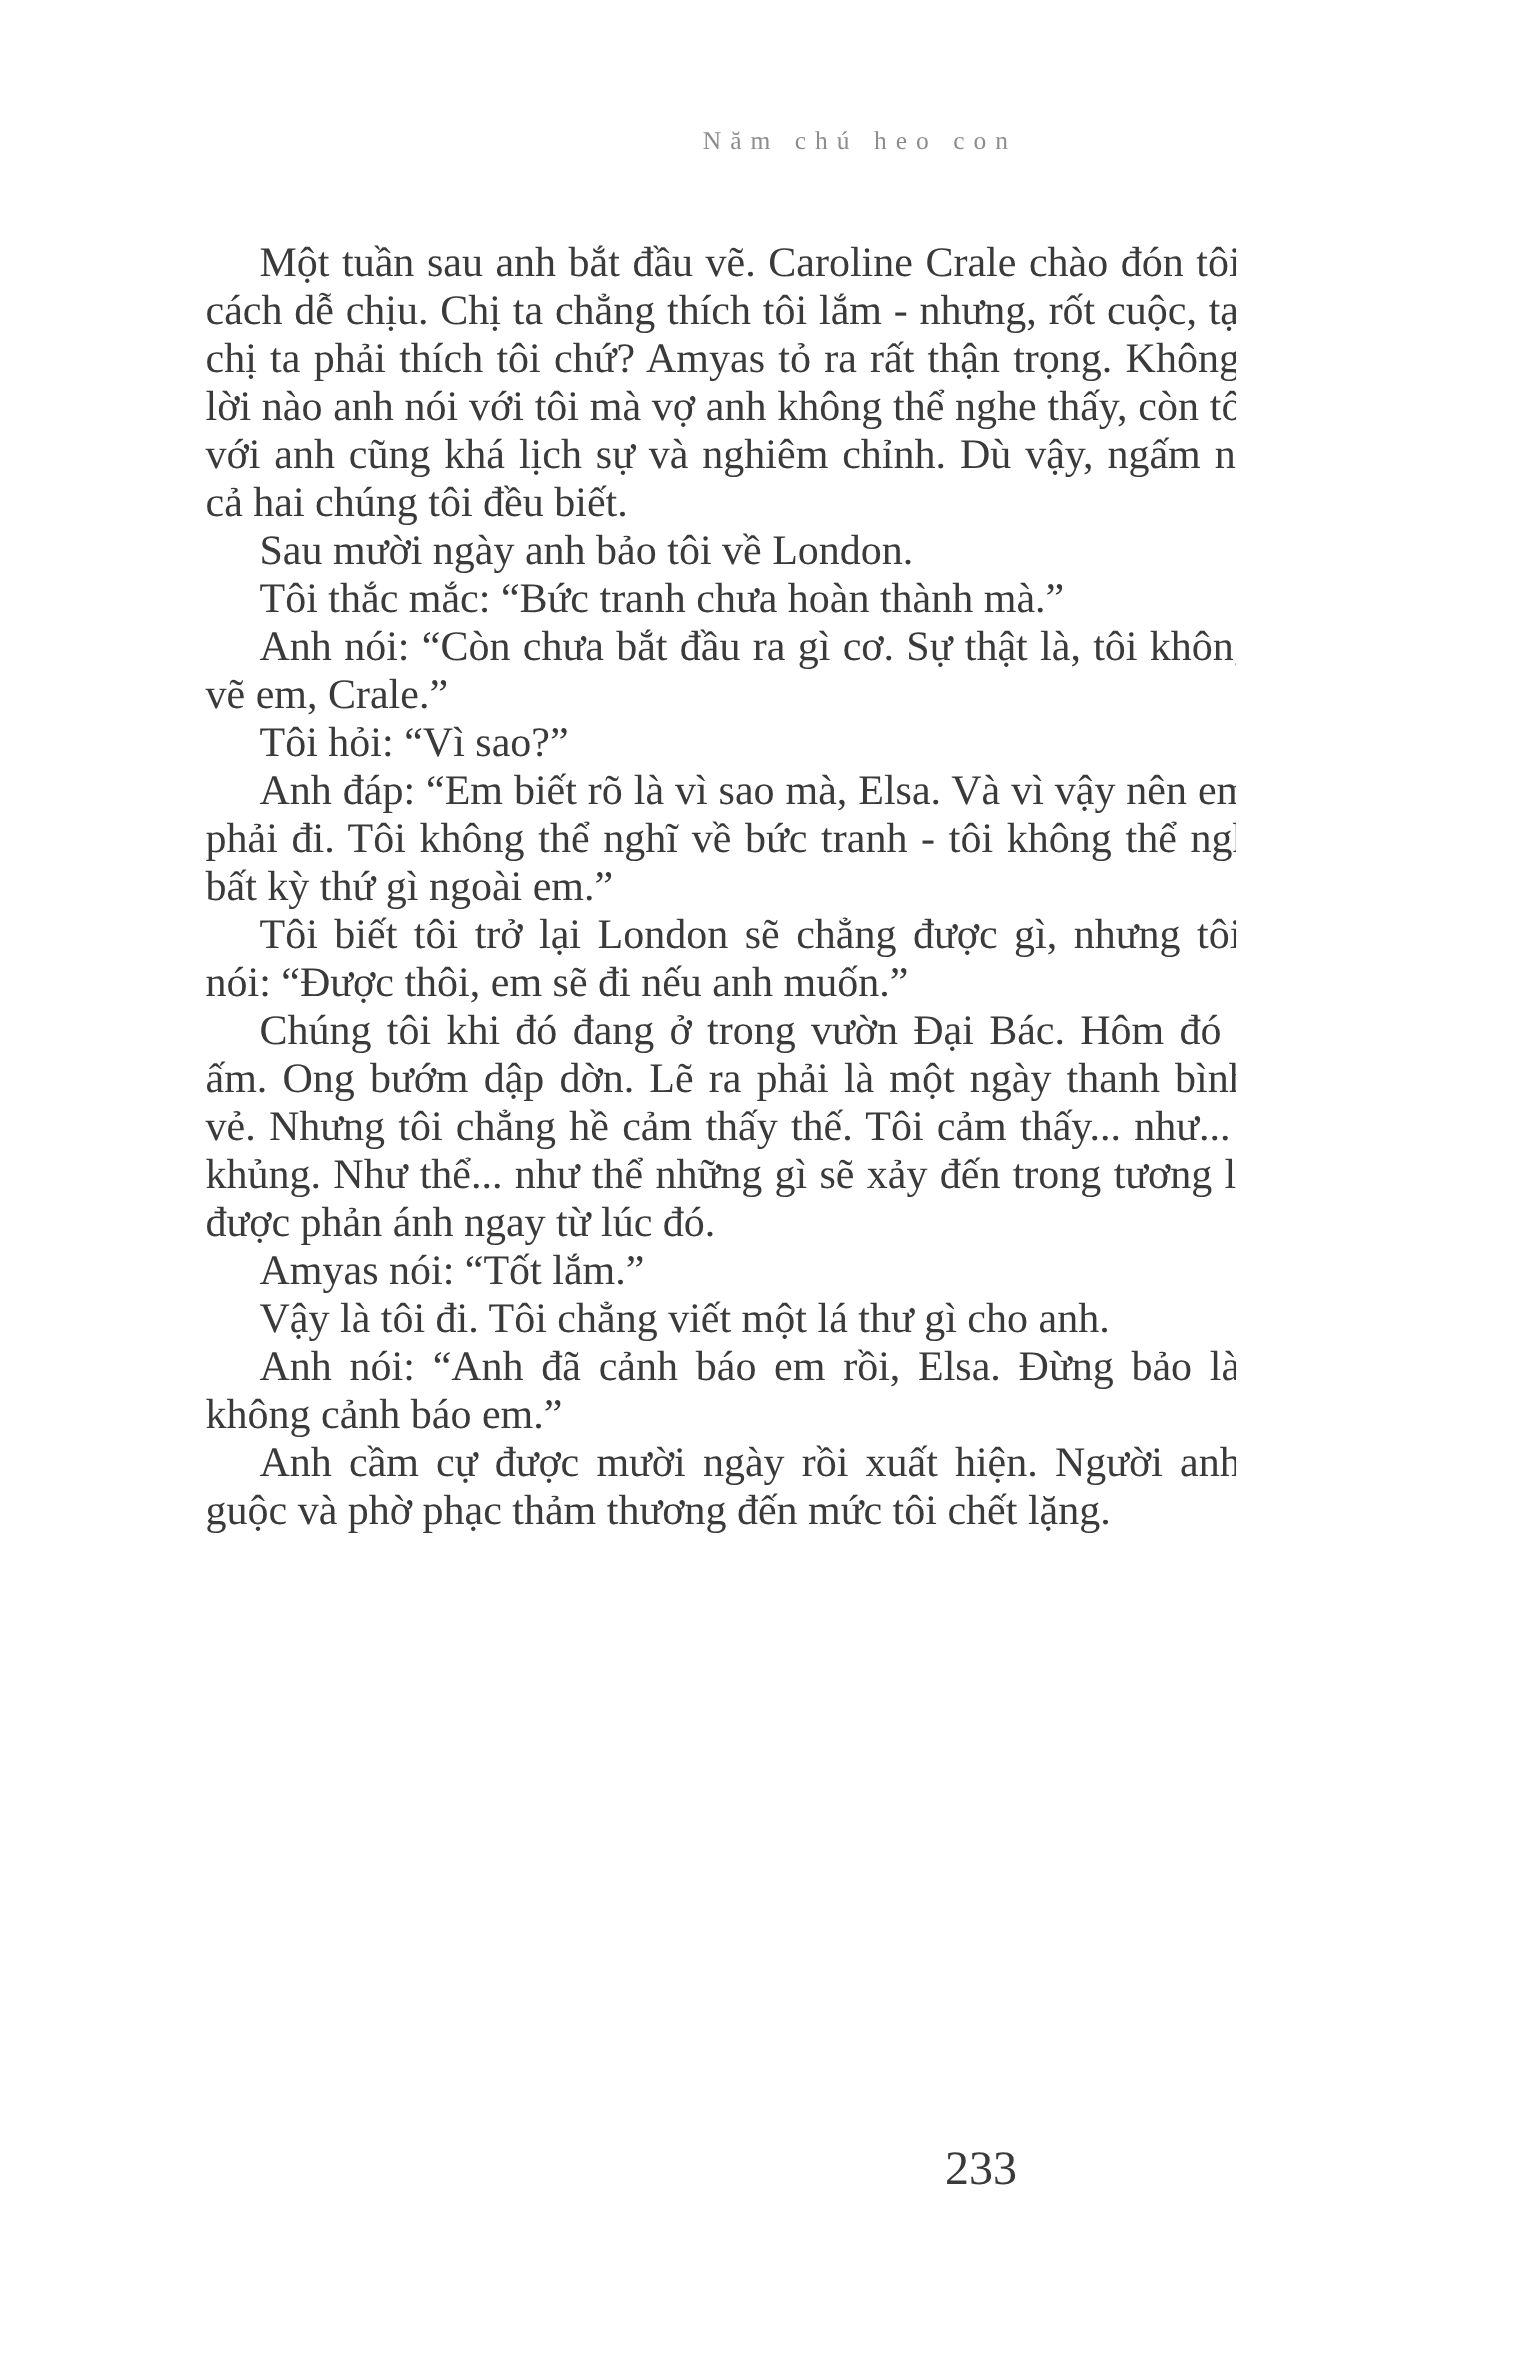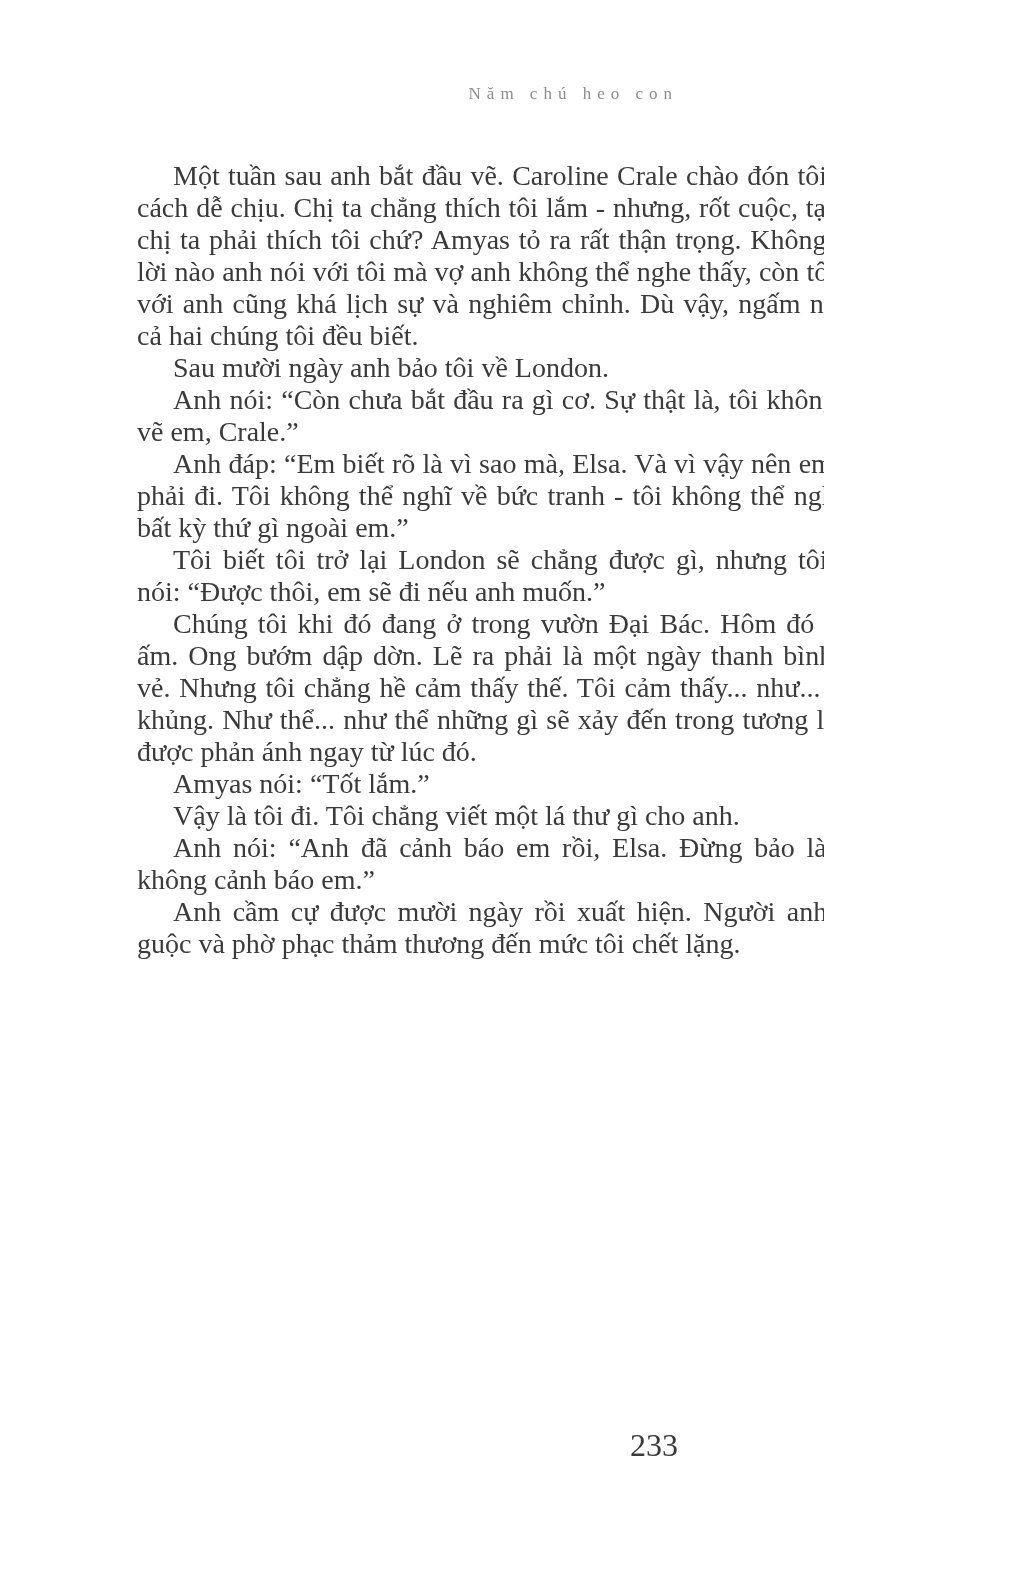--- a/index.html
+++ b/index.html
@@ -56,21 +56,23 @@
 </head>
 <body>
 
 <div class="page">
 
   <div class="running-header">Năm chú heo con</div>
 
   <div class="content">
     <p>Một tuần sau anh bắt đầu vẽ. Caroline Crale chào đón tôi một cách dễ chịu. Chị ta chẳng thích tôi lắm - nhưng, rốt cuộc, tại sao chị ta phải thích tôi chứ? Amyas tỏ ra rất thận trọng. Không một lời nào anh nói với tôi mà vợ anh không thể nghe thấy, còn tôi đối với anh cũng khá lịch sự và nghiêm chỉnh. Dù vậy, ngấm ngầm, cả hai chúng tôi đều biết.</p>
     <p>Sau mười ngày anh bảo tôi về London.</p>
+    <p>Tôi thắc mắc: “Bức tranh chưa hoàn thành mà.”</p>
     <p>Anh nói: “Còn chưa bắt đầu ra gì cơ. Sự thật là, tôi không thể vẽ em, Crale.”</p>
+    <p>Tôi hỏi: “Vì sao?”</p>
     <p>Anh đáp: “Em biết rõ là vì sao mà, Elsa. Và vì vậy nên em cần phải đi. Tôi không thể nghĩ về bức tranh - tôi không thể nghĩ về bất kỳ thứ gì ngoài em.”</p>
     <p>Tôi biết tôi trở lại London sẽ chẳng được gì, nhưng tôi vẫn nói: “Được thôi, em sẽ đi nếu anh muốn.”</p>
     <p>Chúng tôi khi đó đang ở trong vườn Đại Bác. Hôm đó nắng ấm. Ong bướm dập dờn. Lẽ ra phải là một ngày thanh bình vui vẻ. Nhưng tôi chẳng hề cảm thấy thế. Tôi cảm thấy... như... kinh khủng. Như thể... như thể những gì sẽ xảy đến trong tương lai đã được phản ánh ngay từ lúc đó.</p>
     <p>Amyas nói: “Tốt lắm.”</p>
     <p>Vậy là tôi đi. Tôi chẳng viết một lá thư gì cho anh.</p>
     <p>Anh nói: “Anh đã cảnh báo em rồi, Elsa. Đừng bảo là anh không cảnh báo em.”</p>
     <p>Anh cầm cự được mười ngày rồi xuất hiện. Người anh gầy guộc và phờ phạc thảm thương đến mức tôi chết lặng.</p>
   </div>
 
   <div class="page-number">233</div>

